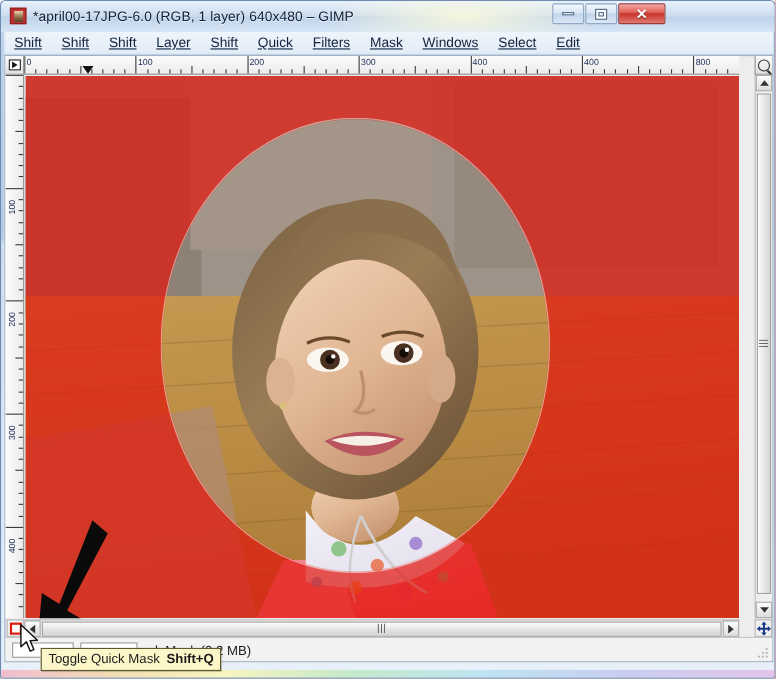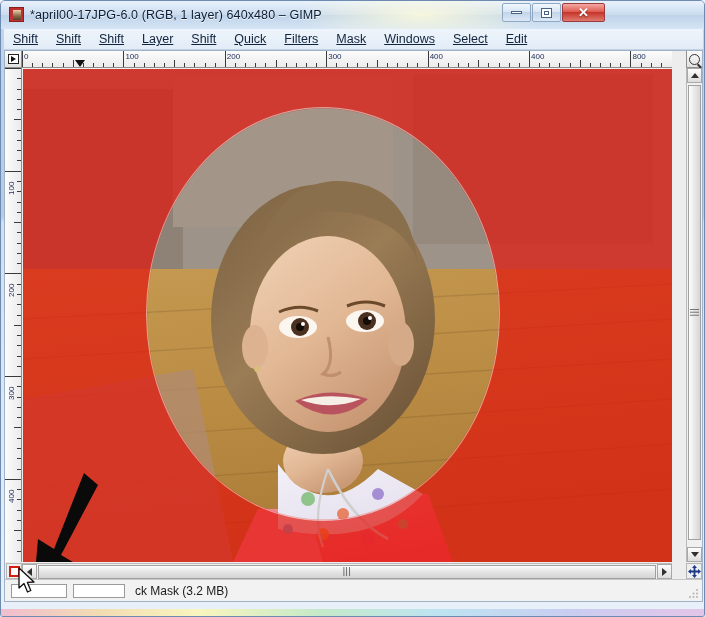--- a/index.html
+++ b/index.html
@@ -563,15 +563,18 @@
         </svg>
       </div>
     </div>
 
     <div class="frame-bottom"></div>
 
     <svg class="cursor" viewBox="0 0 20 28">
       <path d="M2 1 L2 21 L7 16.5 L10.5 25 L13.8 23.5 L10.4 15.4 L17 15 Z" fill="#ffffff" stroke="#101010" stroke-width="1.3" stroke-linejoin="round"></path>
     </svg>
 
+    <div class="tooltip">
+      <span>Toggle Quick Mask</span><b>Shift+Q</b>
+    </div>
 
   </div>
 </div>
 
 </body></html>

